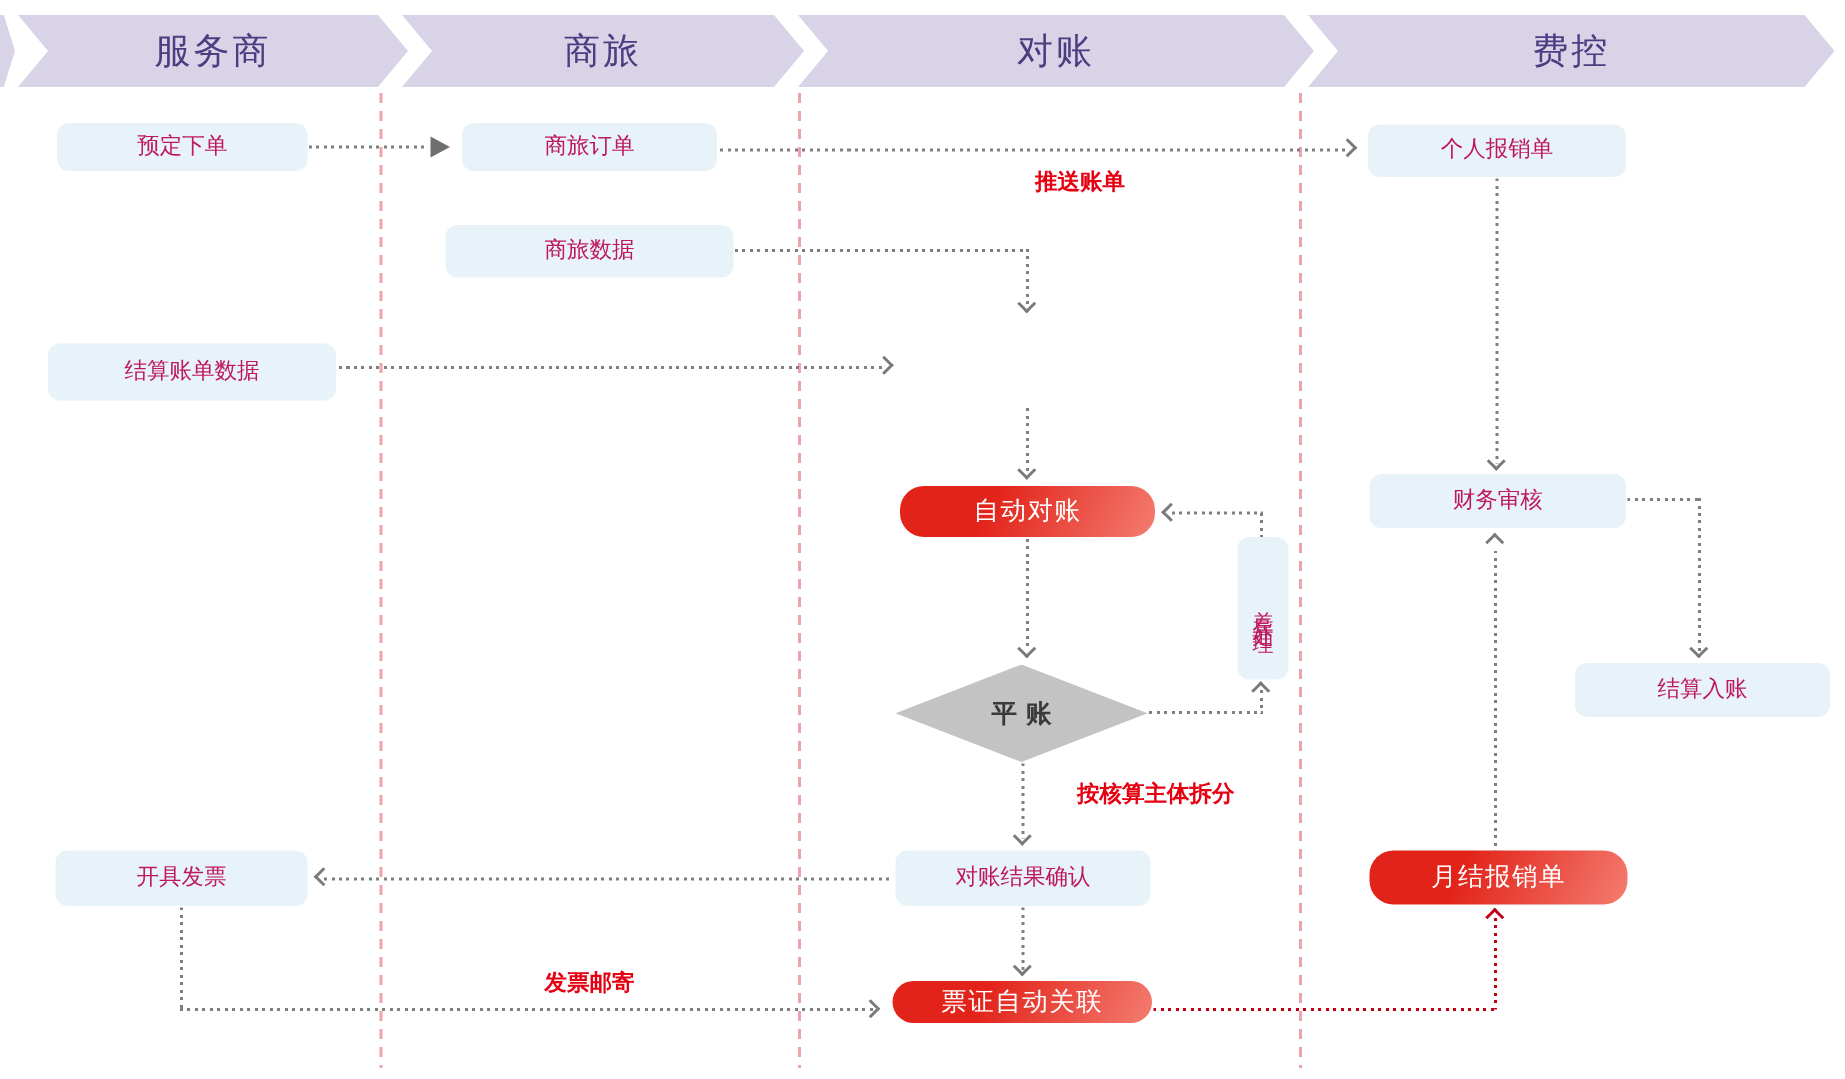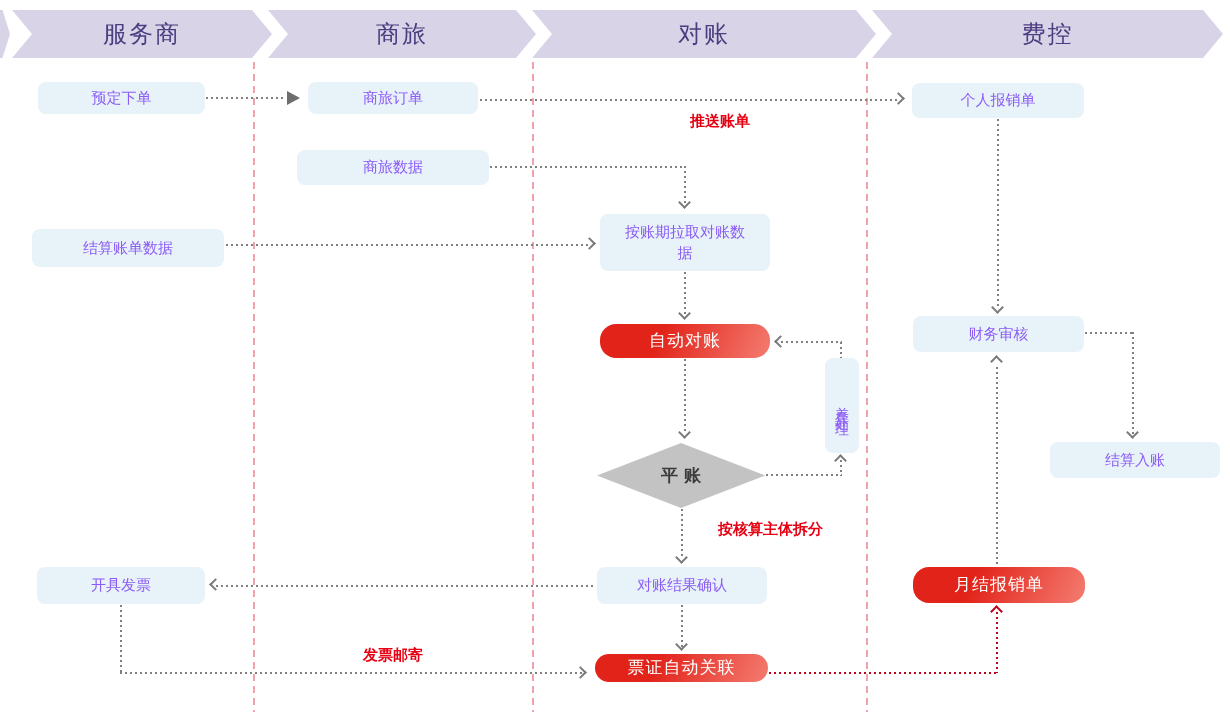--- a/index.html
+++ b/index.html
@@ -22,21 +22,21 @@
   
   .divider {
     position:absolute; top:62px; width:2px; height:650px;
     background:repeating-linear-gradient(to bottom,#f0a3aa 0 7px,transparent 7px 12px);
   }
 
   
   .node {
     position:absolute; background:#e8f2f9; border-radius:8px;
     display:flex; align-items:center; justify-content:center; text-align:center;
-    color:#8b5cf6; font-size:15px; line-height:1.35;
+    color:#be185d; font-size:15px; line-height:1.35;
   }
   .node.wrap { padding:0 20px; }
   .node.hot {
     background:linear-gradient(115deg,#e2231a 35%,#f47c70 100%);
     color:#ffffff; font-size:17px; letter-spacing:1px;border-radius:16px;
   }
   .node.vtext {
     writing-mode:vertical-rl; letter-spacing:5px; font-size:14px; padding:6px 0;
   }
   .diamond {
@@ -80,21 +80,20 @@
   <div class="lane" style="left:532px;width:344px">对账</div>
 
   <div class="divider" style="left:253px"></div>
   <div class="divider" style="left:532px"></div>
   <div class="divider" style="left:866px"></div>
 
   <div class="node" style="left:38px;top:82px;width:167px;height:32px">预定下单</div>
   <div class="node" style="left:308px;top:82px;width:170px;height:32px">商旅订单</div>
   <div class="node" style="left:297px;top:150px;width:192px;height:35px">商旅数据</div>
   <div class="node" style="left:32px;top:229px;width:192px;height:38px">结算账单数据</div>
-  <div class="node wrap" style="left:600px;top:214px;width:170px;height:57px">按账期拉取对账数据</div>
   <div class="node hot" style="left:600px;top:324px;width:170px;height:34px">自动对账</div>
   <div class="node vtext" style="left:825px;top:358px;width:34px;height:95px">差异处理</div>
   <div class="diamond" style="left:597px;top:443px;width:168px;height:65px">平账</div>
   <div class="node" style="left:597px;top:567px;width:170px;height:37px">对账结果确认</div>
   <div class="node" style="left:37px;top:567px;width:168px;height:37px">开具发票</div>
   <div class="node hot" style="left:595px;top:654px;width:173px;height:28px">票证自动关联</div>
   <div class="node" style="left:912px;top:83px;width:172px;height:35px">个人报销单</div>
   <div class="node" style="left:913px;top:316px;width:171px;height:36px">财务审核</div>
   <div class="node" style="left:1050px;top:442px;width:170px;height:36px">结算入账</div>
   <div class="node hot" style="left:913px;top:567px;width:172px;height:36px">月结报销单</div>

